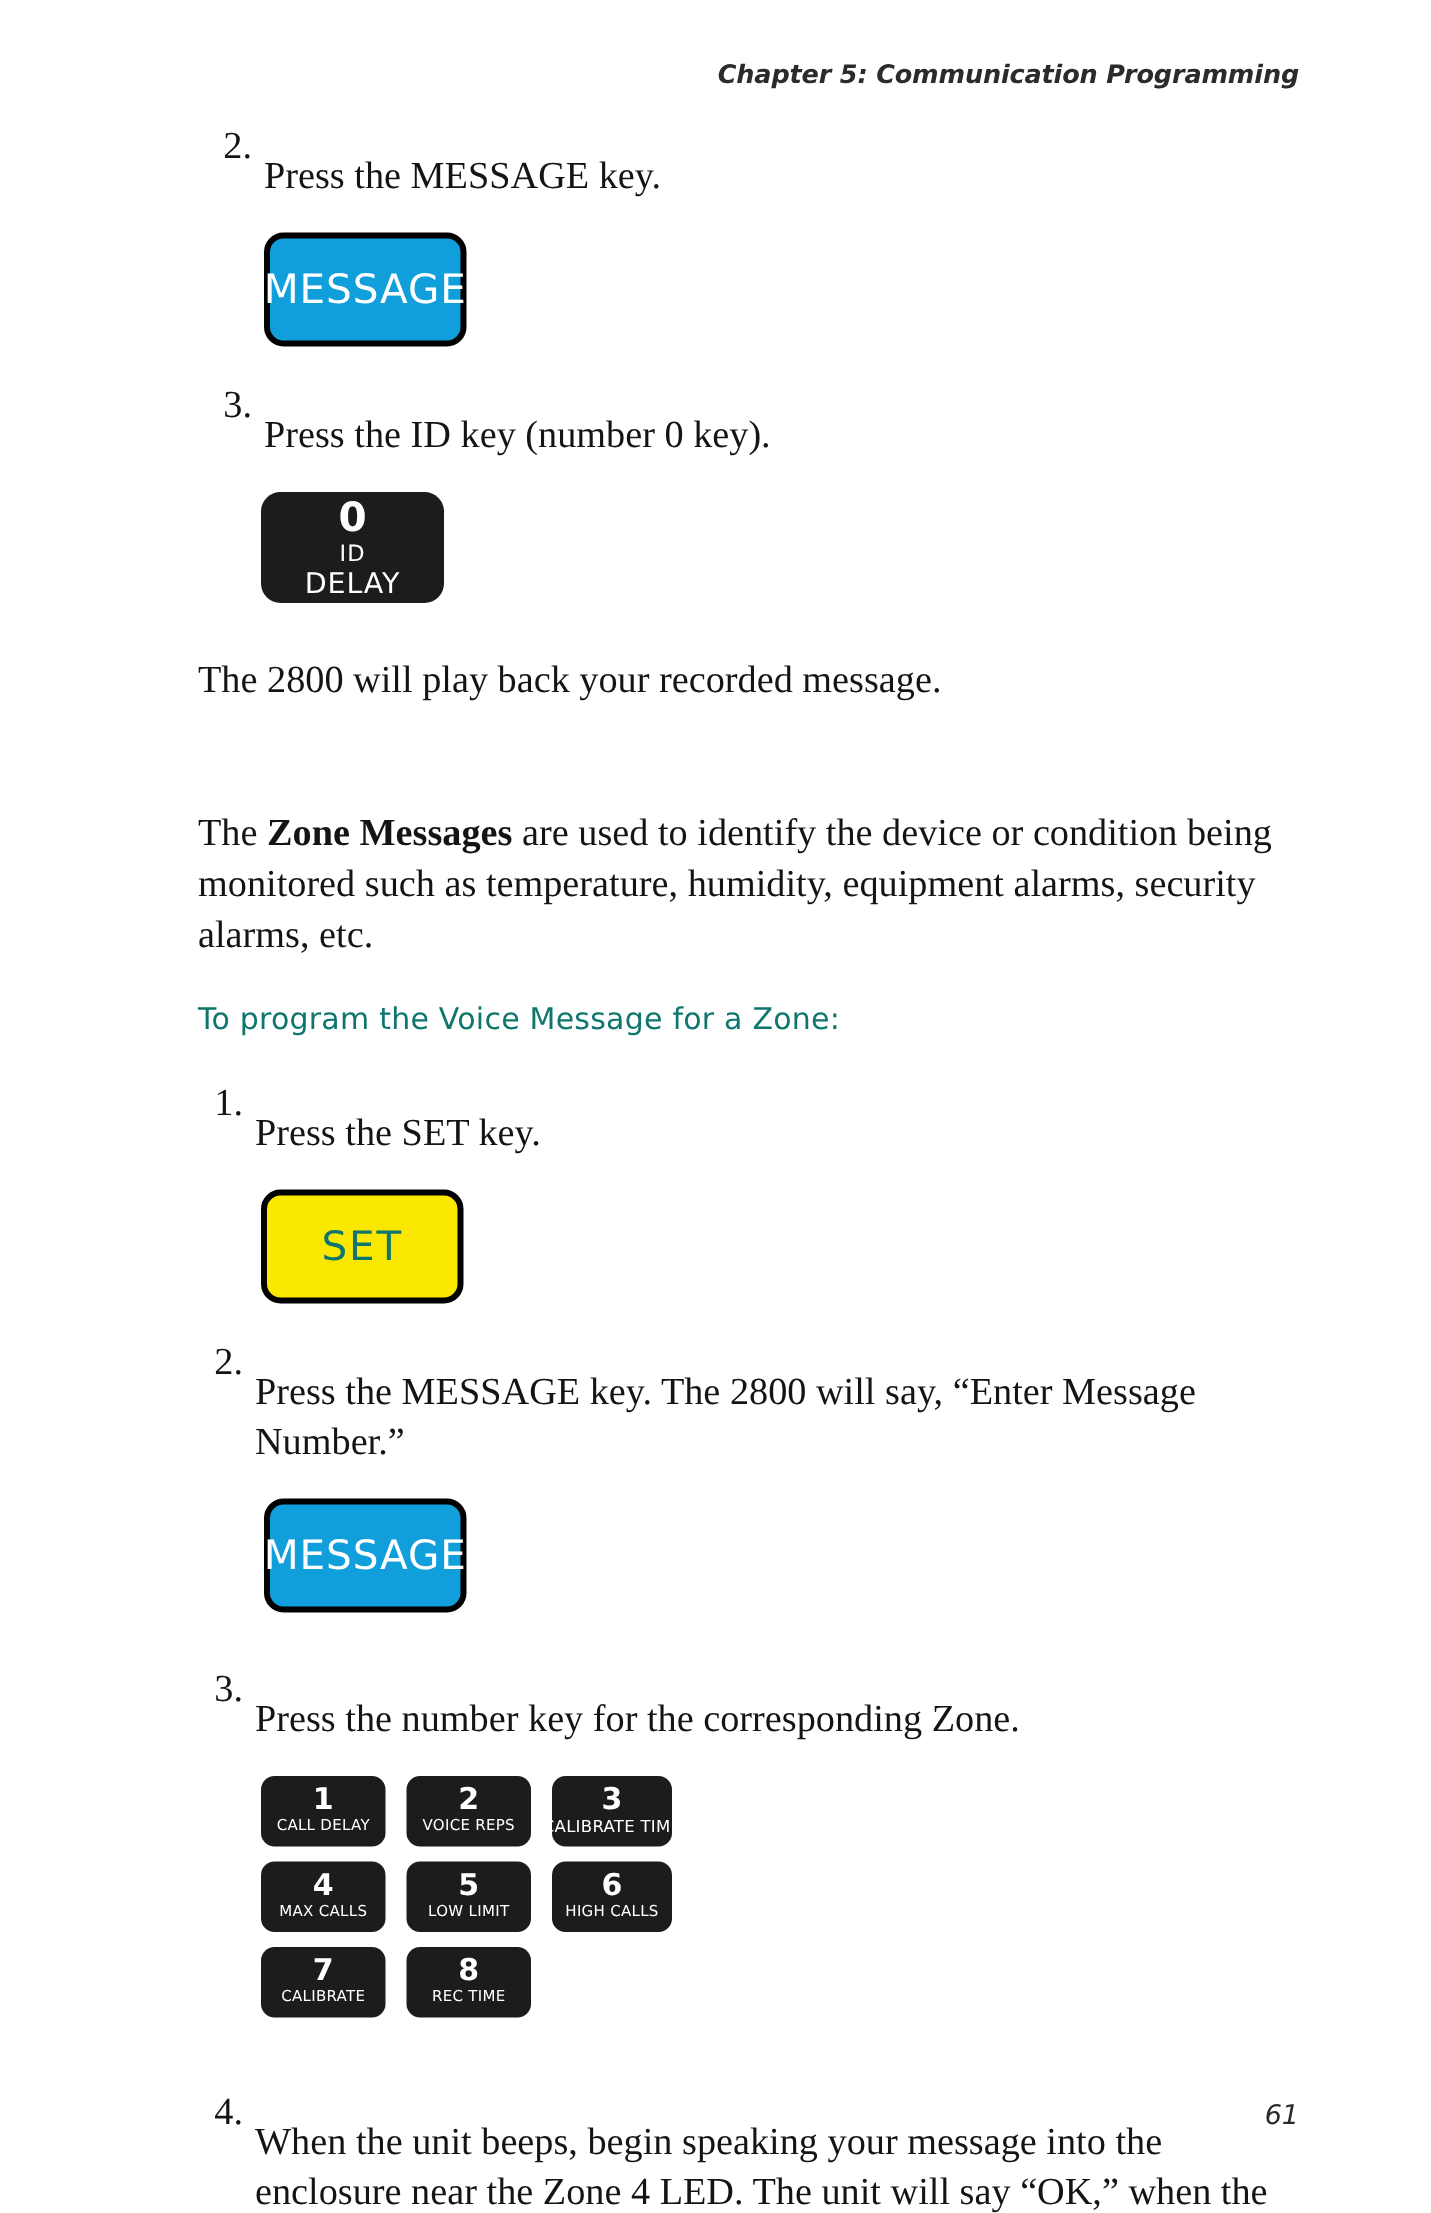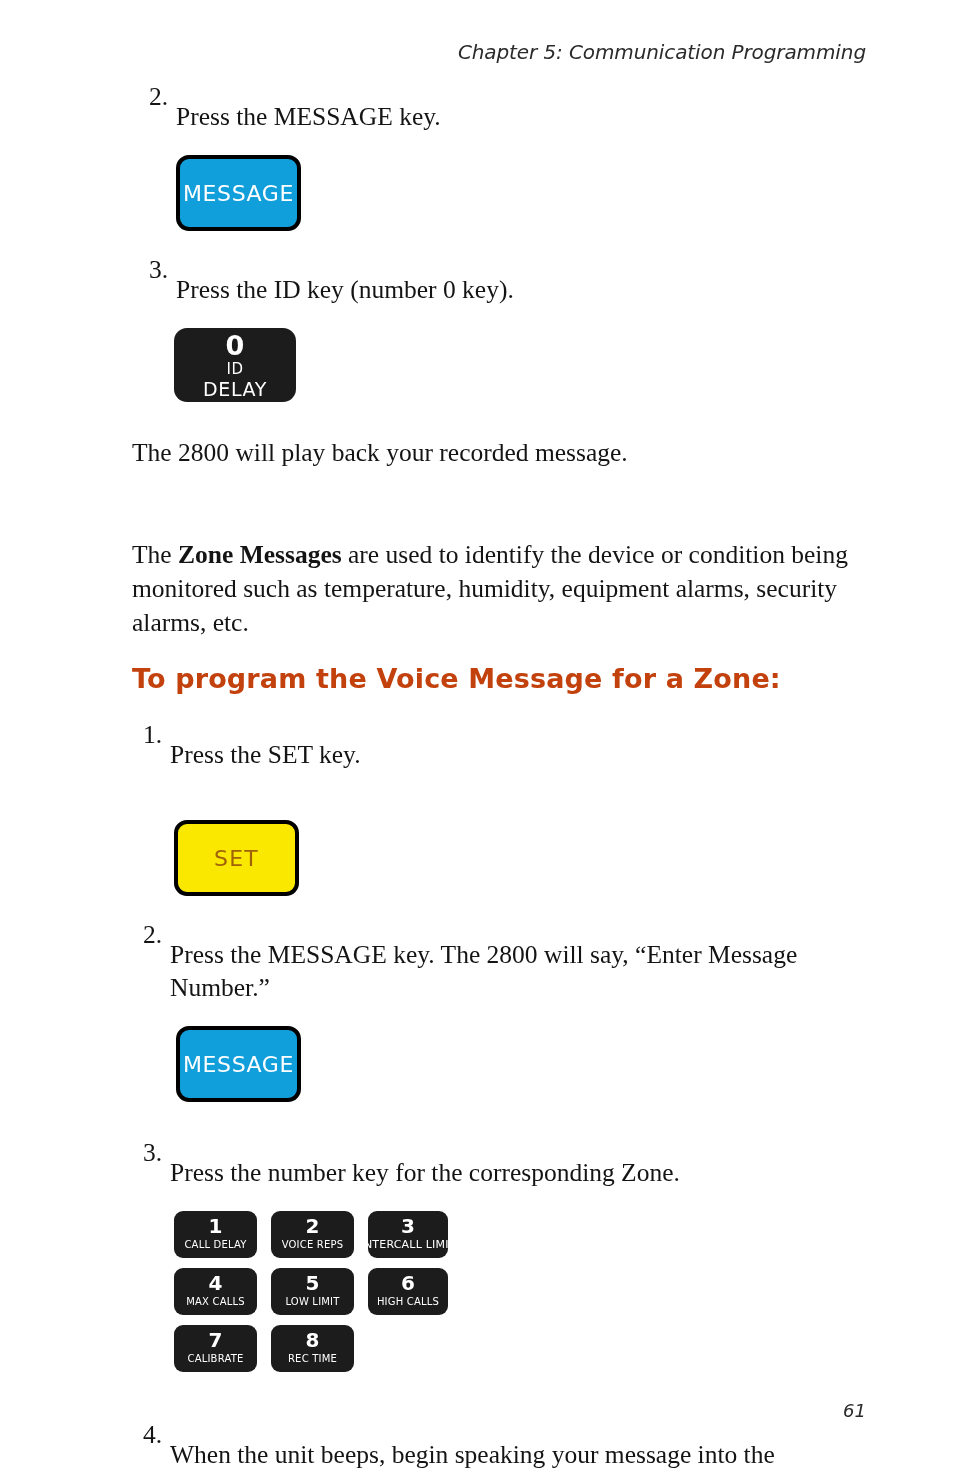--- a/index.html
+++ b/index.html
@@ -24,22 +24,22 @@
     box-sizing: border-box;
   }
 
   
   .header {
     position: absolute;
     top: 40px;
     right: 88px;
     font-family: "DejaVu Sans", "Liberation Sans", sans-serif;
     font-style: italic;
-    font-weight: normal;
-    font-size: 20px;
+    font-weight: bold;
+    font-size: 17px;
     letter-spacing: -0.1px;
     color: #2b2b2b;
     text-align: center;
     white-space: nowrap;
   }
 
   
   .content {
     position: absolute;
     left: 132px;
@@ -80,24 +80,24 @@
     color: #141414;
   }
   .para b {
     font-weight: bold;
     text-align: right;
   }
 
   
   .section-head {
     font-family: "DejaVu Sans", "Liberation Sans", sans-serif;
-    font-weight: 700;
-    font-size: 27px;
+    font-weight: 400;
+    font-size: 20px;
     line-height: 34px;
-    color: #c2410c;
+    color: #0f766e;
     letter-spacing: 0.15px;
   }
 
   
   .keyrow {
     display: flex;
     align-items: flex-start;
   }
 
   .key {
@@ -106,37 +106,36 @@
     flex-direction: column;
     align-items: center;
     justify-content: center;
     font-family: "DejaVu Sans", "Liberation Sans", sans-serif;
     text-align: center;
     user-select: none;
   }
 
   
   .key-big {
-    width: 125px;
+    width: 135px;
     height: 76px;
     border-radius: 13px;
     border: 4px solid #000000;
-    font-size: 22px;
+    font-size: 27px;
     font-weight: 400;
     letter-spacing: 0.6px;
   }
   .key-message {
     background: #119FDC;
     color: #ffffff;
   }
   .key-set {
     background: #FAE800;
-    color: #a16207;
+    color: #0f766e;
     letter-spacing: 1.2px;
-    margin-top: 27px;
   }
 
   
   .key-zero {
     width: 122px;
     height: 74px;
     border-radius: 13px;
     background: #1c1c1c;
     color: #ffffff;
     padding-top: 2px;
@@ -306,21 +305,21 @@
         <div class="key key-num w1">
           <span class="digit">1</span>
           <span class="lbl">CALL DELAY</span>
         </div>
         <div class="key key-num w2">
           <span class="digit">2</span>
           <span class="lbl">VOICE REPS</span>
         </div>
         <div class="key key-num w3">
           <span class="digit">3</span>
-          <span class="lbl" style="font-size:11px;">INTERCALL LIMIT</span>
+          <span class="lbl" style="font-size:11px;">CALIBRATE TIME</span>
         </div>
       </div>
 
       <div class="keypad-row">
         <div class="key key-num w1">
           <span class="digit">4</span>
           <span class="lbl">MAX CALLS</span>
         </div>
         <div class="key key-num w2">
           <span class="digit">5</span>

